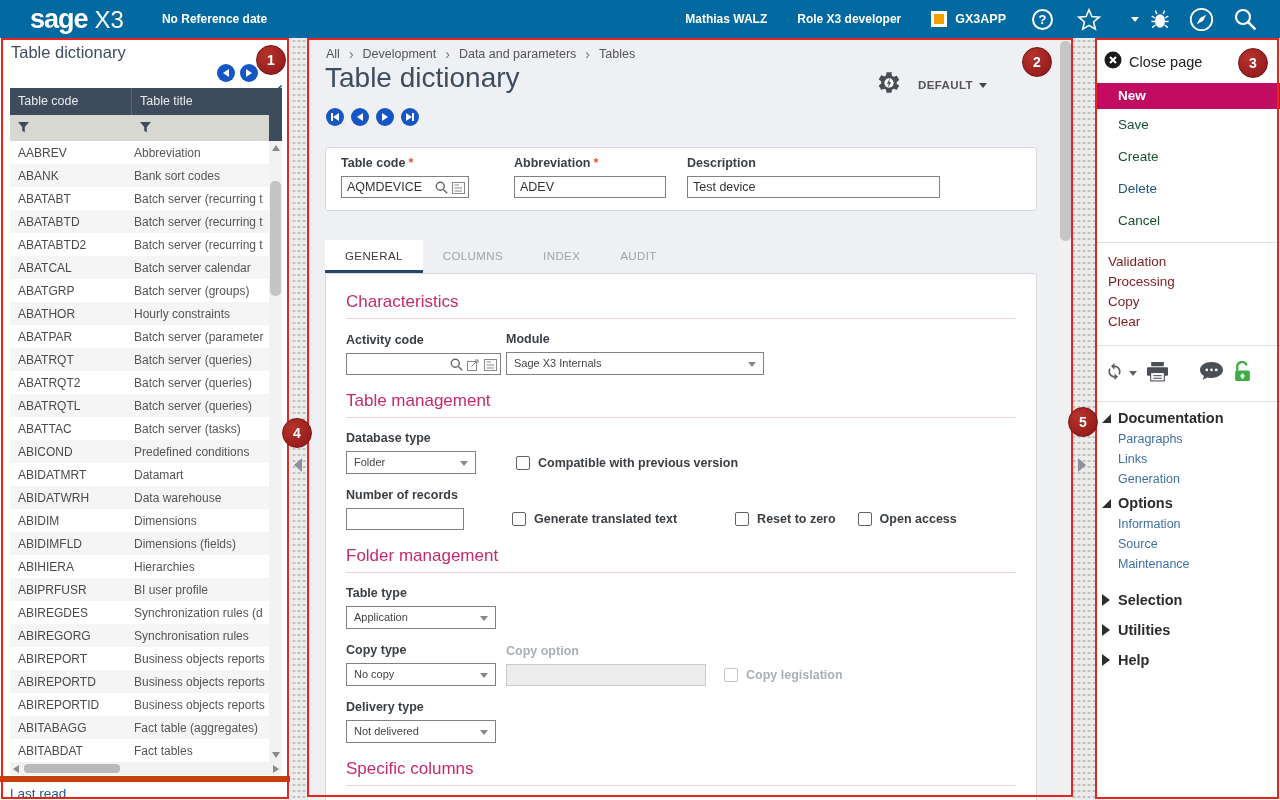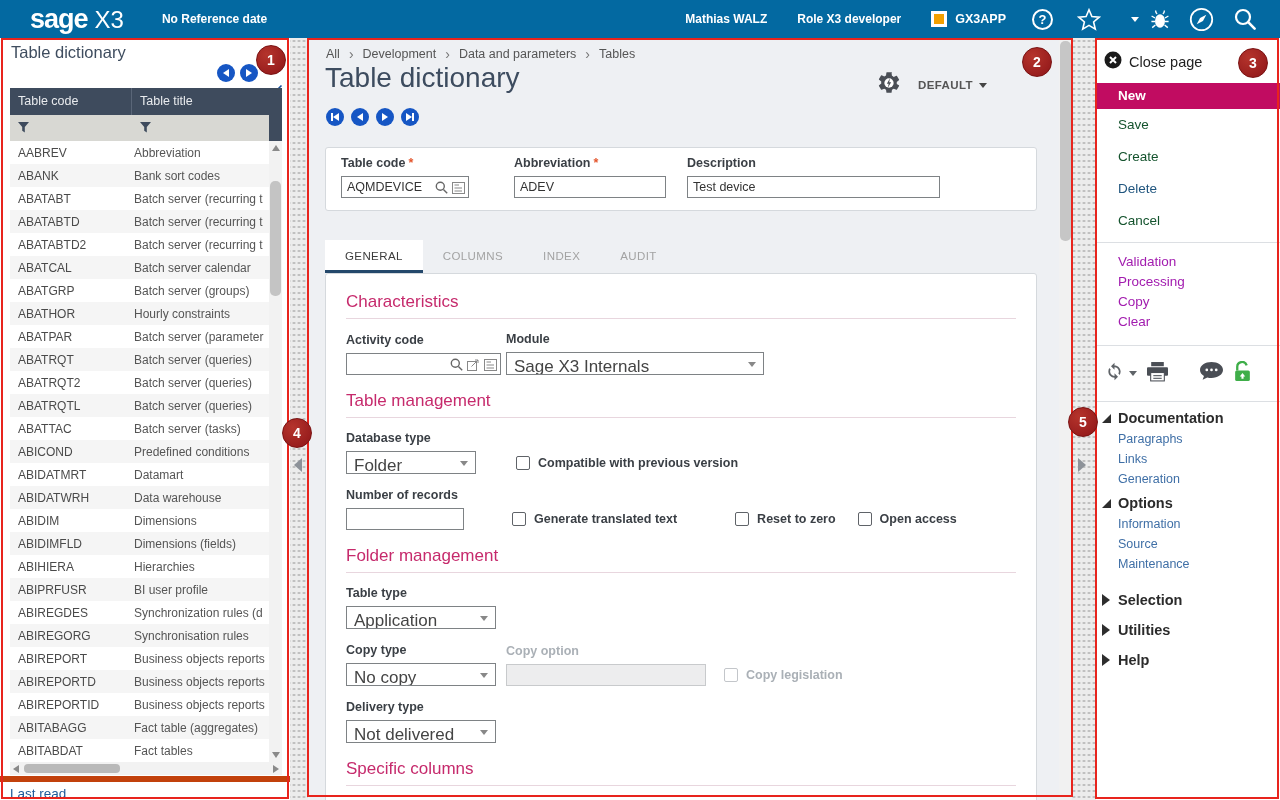--- a/index.html
+++ b/index.html
@@ -100,42 +100,42 @@
   .f-tablecode { width:128px; }
   .f-abbrev { width:152px; margin-left:45px; }
   .f-desc { width:253px; margin-left:21px; }
   .tabs { position:absolute; left:17px; top:202px; display:flex; height:33px; }
   .tab { font-size:11.5px; letter-spacing:.4px; color:#a3a3a3; padding:10px 20px 0 20px; cursor:pointer; }
   .tab.active { background:#fff; color:#3c3c3c; border-bottom:3px solid #24486b; }
   .main-card { position:absolute; left:17px; top:235px; width:712px; height:540px; padding:18px 20px; }
   .section-title { font-size:17px; color:#c62a6c; padding-bottom:6px; border-bottom:1px solid #e8d6de; margin-bottom:13px; }
   .sec { margin-bottom:16px; }
   .frow { display:flex; align-items:flex-end; margin-bottom:14px; }
-  .selectbox { position:relative; height:23px; border:1px solid #7e8285; background:#fff; font-size:17px; color:#444;
+  .selectbox { position:relative; height:23px; border:1px solid #7e8285; background:#fff; font-size:11px; color:#444;
                padding:4px 20px 0 7px; cursor:pointer; white-space:nowrap; overflow:hidden; }
   .selectbox .sb-caret { position:absolute; right:7px; top:9px; width:0; height:0;
                border-left:4px solid transparent; border-right:4px solid transparent; border-top:5px solid #888; }
   .cbgroup { display:flex; align-items:flex-end; margin-bottom:4px; }
   .cb { width:14px; height:14px; border:1.5px solid #5f6368; border-radius:2px; background:#fff; flex:none; cursor:pointer; }
   .cb.dis { border-color:#c3c6ca; }
   .cb-label { font-size:12.5px; font-weight:bold; color:#3a3f45; margin-left:8px; white-space:nowrap; }
   .cb-label.dis { color:#aab0b6; }
   .w130{width:130px;justify-content:flex-end;} .w118{width:118px;} .w150{width:150px;} .w155{width:155px;} .w200{width:200px;} .w258{width:258px;}
   .cv-scroll { position:absolute; right:0; top:0; width:13px; height:762px; background:#f1f1f1; }
   .cv-thumb { position:absolute; left:1px; top:3px; width:11px; height:200px; background:#c6c6c6; border-radius:5px; }
 
   
   .rp-close { display:flex; align-items:center; padding:13px 0 10px 8px; cursor:pointer; }
   .rp-close-label { font-size:14.5px; color:#222; margin-left:7px; }
   .rp-item { font-size:13.5px; padding-left:22px; cursor:pointer; }
   .rp-primary { background:#c10c61; color:#fff; font-weight:bold; height:26px; line-height:26px; }
   .rp-crud { color:#21567f; height:32px; line-height:32px; }
   .rp-crud.disabled { color:#14532d; }
   .rp-divider { border-top:1px solid #dcdfe3; margin:5px 0; }
-  .rp-tool { color:#a21caf; font-size:13.5px; line-height:20px; padding-left:22px; cursor:pointer; }
+  .rp-tool { color:#7f1d1d; font-size:13.5px; line-height:20px; padding-left:12px; cursor:pointer; }
   .rp-tools { padding:4px 0 8px 0; }
   .rp-icons { display:flex; align-items:center; padding:10px 0 10px 8px; }
   .rp-icons .gap10 { width:10px; } .rp-icons .gap32 { width:32px; }
   .caret-down-g { width:0; height:0; border-left:4px solid transparent; border-right:4px solid transparent;
                   border-top:5px solid #5f6368; margin-left:4px; }
   .rp-sec-head { display:flex; align-items:center; font-size:14.5px; font-weight:bold; color:#2b2b2b;
                  padding-left:6px; margin-top:8px; cursor:pointer; }
   .tri-exp { width:0; height:0; border-bottom:9px solid #2e2e2e; border-left:9px solid transparent; margin-right:7px; }
   .tri-col { width:0; height:0; border-top:6px solid transparent; border-bottom:6px solid transparent;
              border-left:8px solid #2e2e2e; margin-right:8px; }

